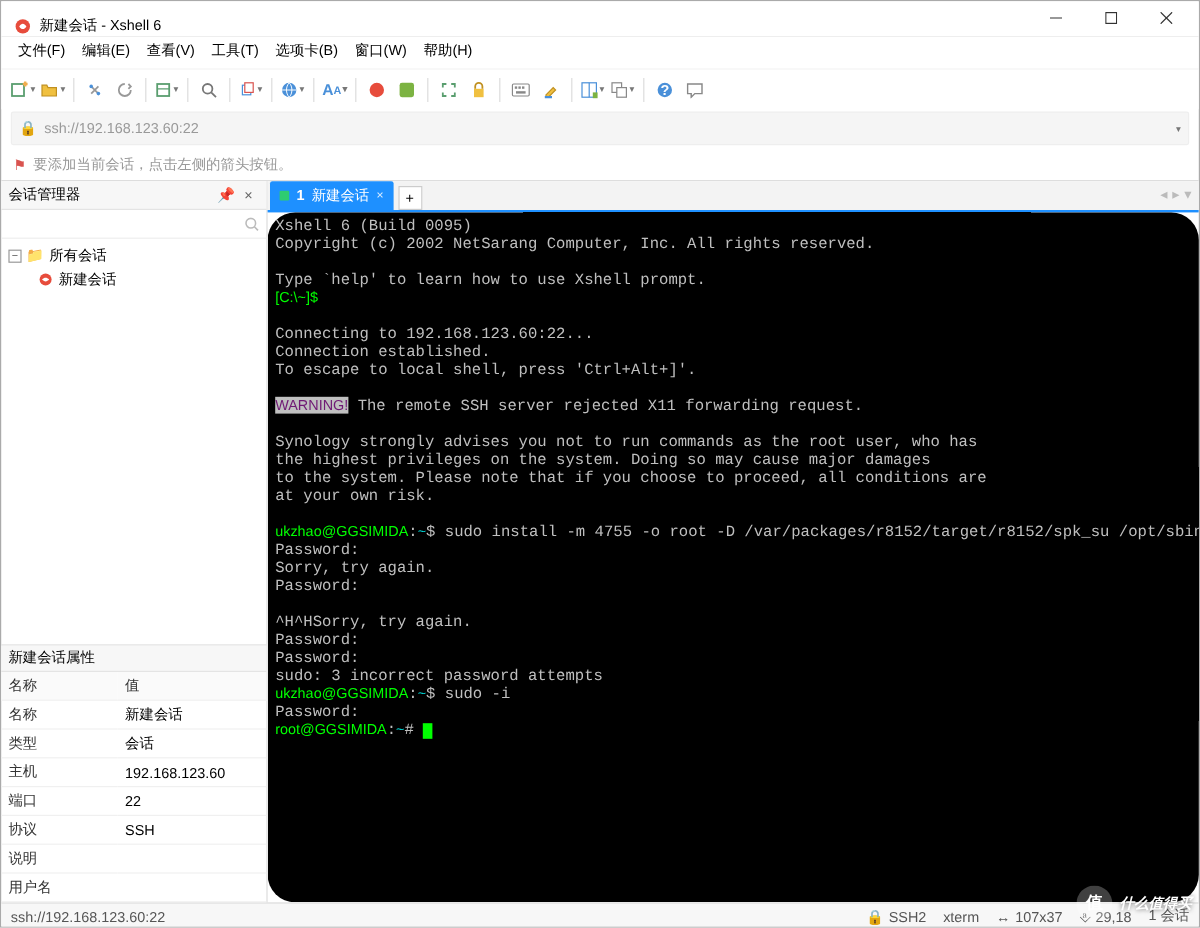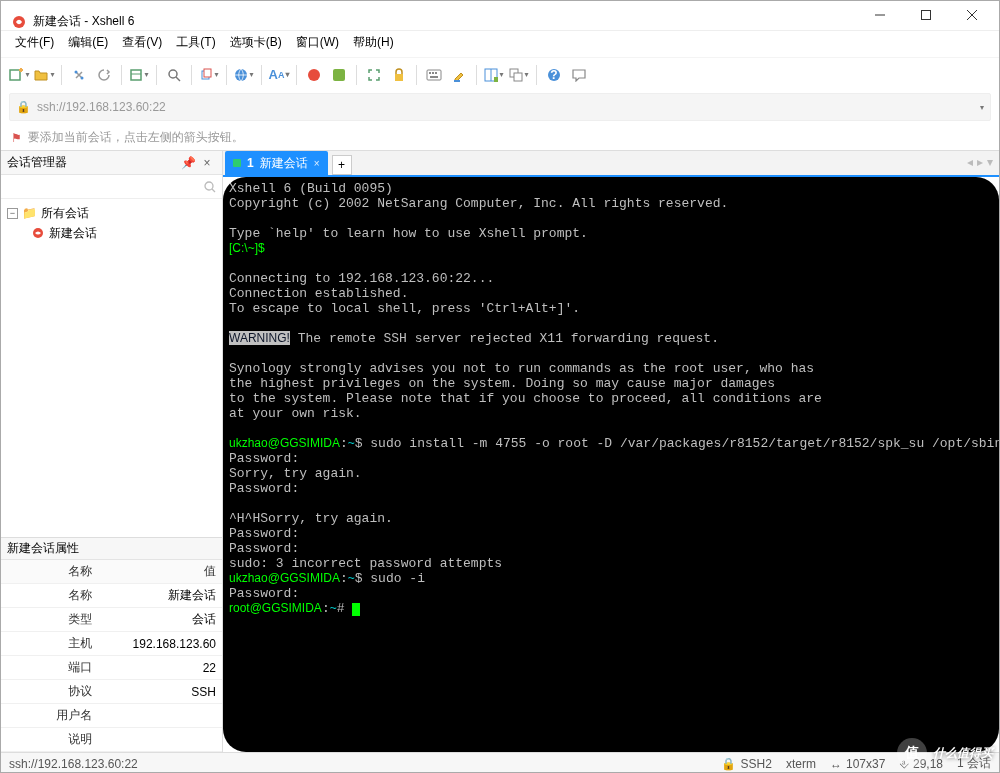--- a/index.html
+++ b/index.html
@@ -28,35 +28,35 @@
 .side-search { height:24px; display:flex; align-items:center; justify-content:flex-end; padding:0 6px; border-bottom:1px solid #eee; color:#bbb; }
 .tree { flex:1; padding:4px 6px; overflow:auto; }
 .tree-row { display:flex; align-items:center; gap:4px; height:20px; }
 .tree-indent { width:20px; }
 .exp { width:11px; height:11px; border:1px solid #999; font-size:9px; line-height:9px; text-align:center; color:#555; }
 .folder-ic { color:#e4a11b; }
 .sess-ic { color:#d9534f; }
 .propgrid { border-top:1px solid #ddd; }
 .propgrid .ph { height:22px; display:flex; align-items:center; padding:0 6px; background:#f7f7f7; border-bottom:1px solid #e4e4e4; }
 .propgrid table { width:100%; border-collapse:collapse; }
-.propgrid th,.propgrid td { text-align:right; padding:3px 6px; border-bottom:1px solid #f0f0f0; font-weight:normal; }
+.propgrid th,.propgrid td { text-align:left; padding:3px 6px; border-bottom:1px solid #f0f0f0; font-weight:normal; }
 .propgrid th { width:75px; color:#333; }
 .propgrid thead th { background:#fafafa; color:#333; }
 .content { flex:1; display:flex; flex-direction:column; min-width:0; }
 .tabsrow { height:26px; display:flex; align-items:flex-end; background:#f3f3f3; border-bottom:2px solid #1e90ff; padding-left:2px; position:relative; }
 .tab { height:24px; display:flex; align-items:center; padding:0 8px; background:#1e90ff; color:#fff; gap:6px; border-radius:2px 2px 0 0; }
 .tab .dot { width:8px; height:8px; background:#2ecc71; border-radius:1px; }
 .tab .num { font-weight:bold; }
 .tab .x { font-size:10px; opacity:.85; }
 .addtab { width:20px; height:20px; margin-left:4px; background:#fff; border:1px solid #ccc; display:flex; align-items:center; justify-content:center; }
 .tabsrow .navarrows { position:absolute; right:6px; top:4px; color:#bbb; display:flex; gap:4px; align-items:center; }
 .terminal { flex:1; background:#000; color:#bfbfbf; font-family:"Consolas","Courier New",monospace; font-size:13px; line-height:15px; padding:4px 6px; overflow:auto; white-space:pre;border-radius:23px; }
 .terminal .g { color:#00ff00; }
 .terminal .c { color:#00d0d0; }
-.terminal .warn { background:#c0c0c0; color:#0f172a; }
+.terminal .warn { background:#c0c0c0; color:#701a75; }
 .terminal .cursor { display:inline-block; width:8px; height:13px; background:#00ff00; vertical-align:text-bottom; }
 .statusbar { height:22px; display:flex; align-items:center; padding:0 8px; background:#f7f7f7; border-top:1px solid #ddd; gap:14px; font-size:11px; }
 .statusbar .grow { flex:1; }
 .statusbar .seg { display:flex; align-items:center; gap:4px; color:#555; }
 .statusbar .lockic { color:#e4a11b; }
 .watermark { position:absolute; right:6px; bottom:4px; display:flex; align-items:center; gap:6px; color:#fff; pointer-events:none; }
 .watermark .circ { width:30px; height:30px; border-radius:50%; background:rgba(255,255,255,.25); display:flex; align-items:center; justify-content:center; font-size:14px; font-weight:bold; }
 .watermark .wt { font-size:12px; font-weight:bold; font-style:italic; text-shadow:0 0 4px rgba(0,0,0,.6); }
 svg { display:block; }
 </style>
@@ -298,25 +298,25 @@
             </tr>
             <tr>
               <th>端口</th>
               <td>22</td>
             </tr>
             <tr>
               <th>协议</th>
               <td>SSH</td>
             </tr>
             <tr>
+              <th>说明</th>
+              <td></td>
+            </tr>
+            <tr>
               <th>用户名</th>
-              <td></td>
-            </tr>
-            <tr>
-              <th>说明</th>
               <td></td>
             </tr>
           </tbody>
       </table>
     </div>
   </div>
 
   <div class="content">
     <div class="tabsrow">
       <div class="tab">

